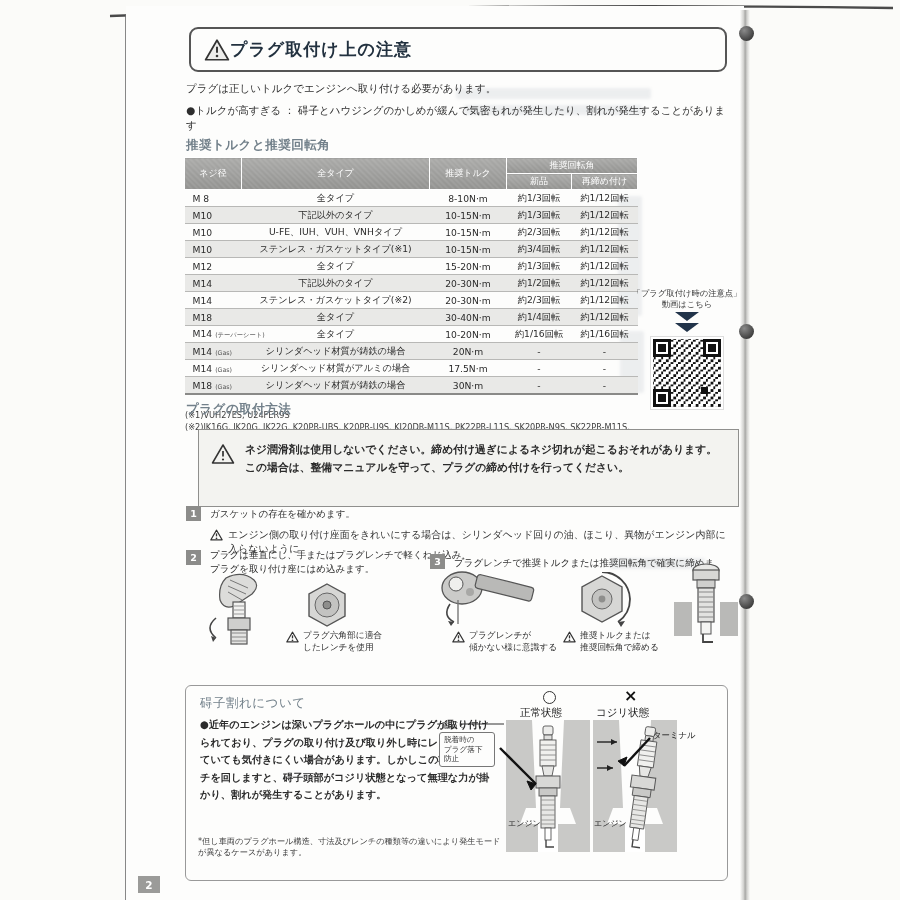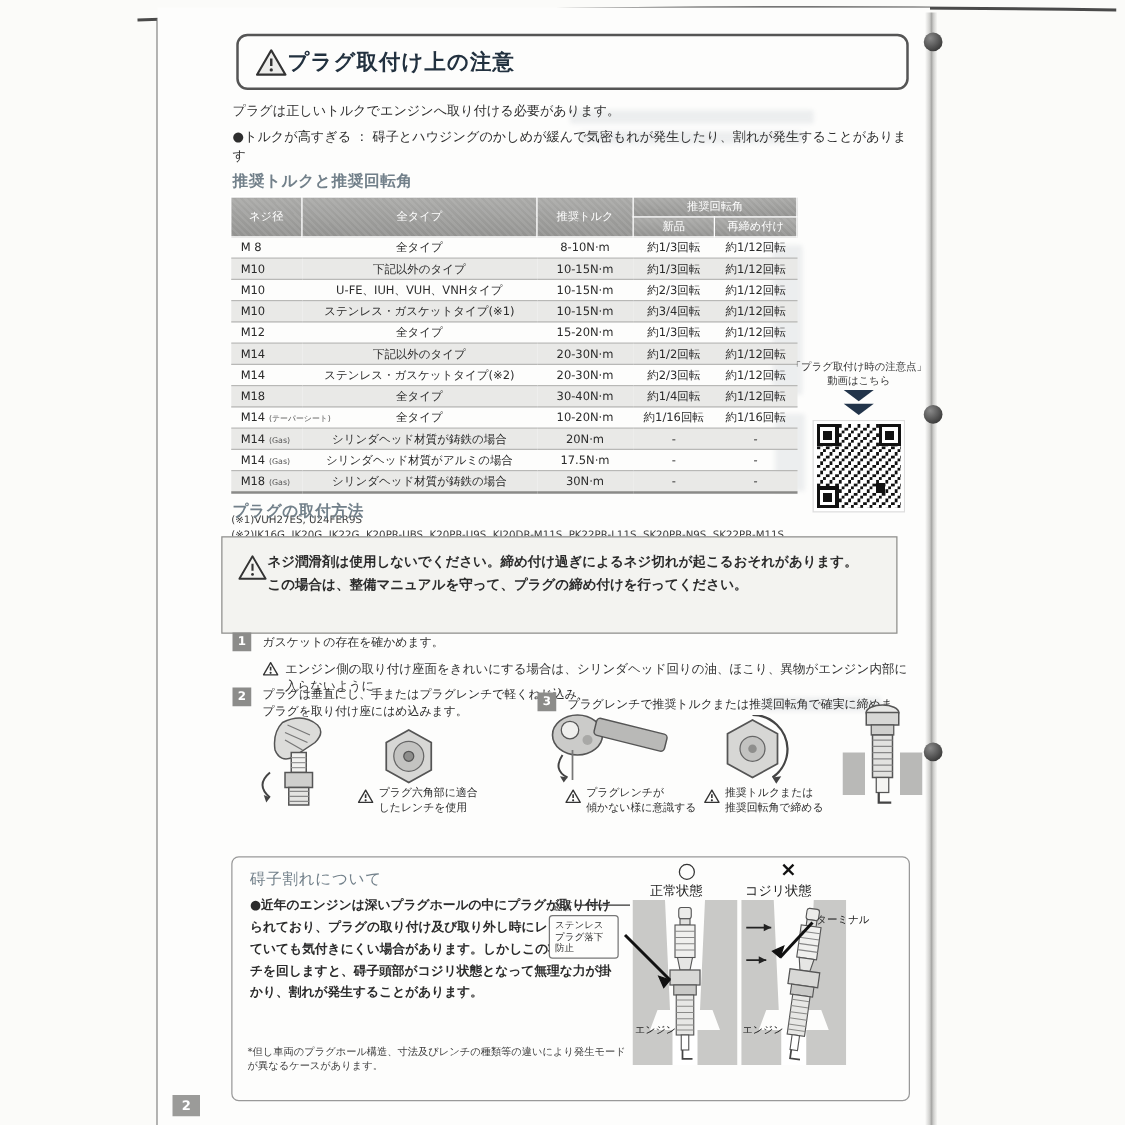--- a/index.html
+++ b/index.html
@@ -33,22 +33,22 @@
   table.torque{border-bottom:2px solid #8a8a88;}
   .footnotes{position:absolute;left:59px;top:360px;font-size:8.2px;color:#3d3d3d;line-height:11.5px;margin-top:44px;}
   .footnotes .indent{padding-left:24px;}
   
   .qr-block{position:absolute;left:503px;top:282px;width:116px;text-align:center;}
   .qr-block .cap{font-size:8.3px;color:#333;line-height:11px;}
   .chev{width:0;height:0;border-left:12px solid rgba(0,0,0,0);border-right:12px solid rgba(0,0,0,0);
     border-top:9px solid #22344a;margin:2px auto 0;}
   .qr-wrap{margin:4px auto 0;width:74px;height:74px;background:#fff;border:1px solid #ddd;}
   
-  .warn-box{position:absolute;left:51px;top:423px;width:541px;height:78px;background:#f3f3f0;border:1px solid #8f8f8d;
-    display:flex;padding:11px 12px;}
+  .warn-box{position:absolute;left:72px;top:423px;width:541px;height:78px;background:#f3f3f0;border:1px solid #8f8f8d;
+    display:flex;padding:11px 12px;gap:10px;}
   .warn-box .txt{font-size:10.8px;font-weight:bold;color:#2b2b2b;line-height:18px;}
   
   .stepnum{position:absolute;width:15px;height:15px;background:#8c8c8a;color:#fff;font-size:9.5px;font-weight:bold;
     display:flex;align-items:center;justify-content:center;}
   .steptxt{position:absolute;font-size:9.5px;color:#2d2d2d;line-height:13.5px;font-family:Liberation Mono, monospace;}
   .subwarn{position:absolute;font-size:10px;color:#333;display:flex;gap:5px;align-items:flex-start;}
   
   .illu{position:absolute;}
   .cap3{position:absolute;display:flex;gap:4px;font-size:8.7px;color:#2e2e2e;line-height:11.5px;}
   
@@ -423,21 +423,21 @@
           <path d="M40,120 v7 h8" stroke="#444" stroke-width="1.4" fill="none"></path>
         </g>
         <path d="M4,22 L24,22" stroke="#222" stroke-width="1.4"></path>
           <path d="M24,22 l-6,-3 v6 z" fill="#222"></path>
         <path d="M4,48 L20,48" stroke="#222" stroke-width="1.4"></path>
           <path d="M20,48 l-6,-3 v6 z" fill="#222"></path>
       </svg>
 
       <span class="magnet-title" style="left:256px;top:34px">磁石：</span>
       <div class="magnet-note" style="left:253px;top:46px;width:56px">
-        <span>ステンレス</span><br>
+        <span>脱着時の</span><br>
         <span>プラグ落下</span><br>
         <span>防止</span>
       </div>
       <span class="small-label" style="left:467px;top:44px">ターミナル</span>
       <span class="engine-label" style="left:322px;top:132px">エンジン</span>
       <span class="engine-label" style="left:408px;top:132px">エンジン</span>
 
       <svg style="position:absolute;left:0;top:0;pointer-events:none" width="543" height="196">
         <path d="M275,38 L318,38" stroke="#333" stroke-width="1"></path>
         <path d="M314,62 L350,98" stroke="#111" stroke-width="2.4"></path>

